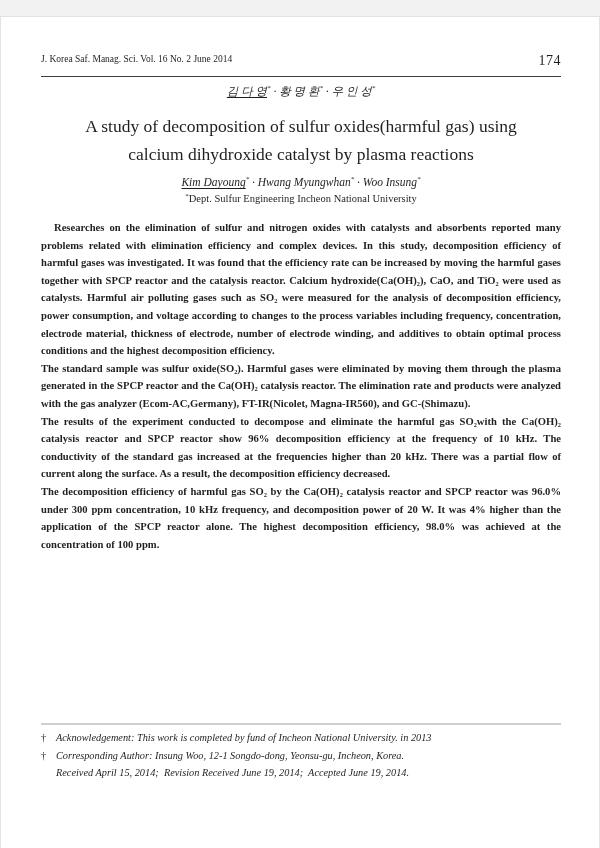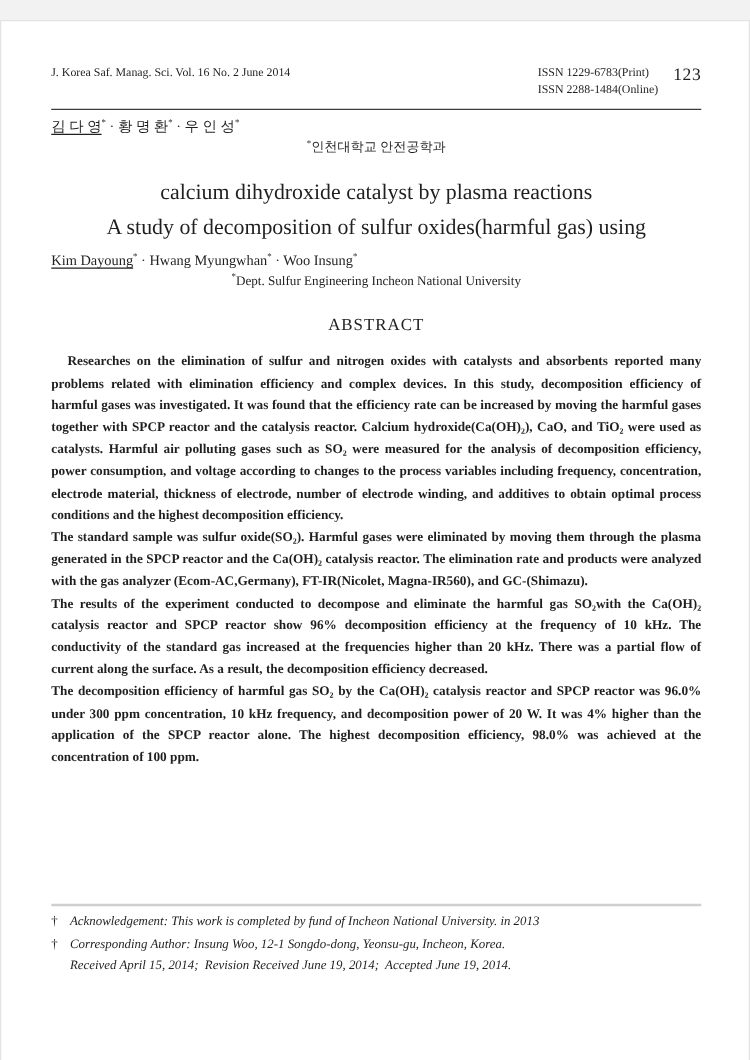--- a/index.html
+++ b/index.html
@@ -19,21 +19,21 @@
   
   .header { display: flex; justify-content: space-between; align-items: flex-start; }
   .header-left { font-size: 9.5px; line-height: 13px; }
   .header-right { display: flex; align-items: flex-start; gap: 12px; }
   .issn-block { font-size: 9.5px; line-height: 13px; text-align: left; }
   .page-number { font-size: 14px; line-height: 15px; letter-spacing: 0.5px; }
   .header-rule { border: none; border-top: 1.5px solid #3c3c3c; margin: 8px 0 0 0; }
 
   
   .k-title { text-align: center; font-size: 19px; line-height: 28px; margin-top: 12px; letter-spacing: 0.5px; }
-  .authors-line { text-align: left; font-size: 11.5px; line-height: 16px; margin-top: 6px; }
+  .authors-line { text-align: center; font-size: 11.5px; line-height: 16px; margin-top: 6px; font-style: italic; }
   .affil-line { text-align: center; font-size: 10.5px; line-height: 14px; margin-top: 2px; }
   .e-title { text-align: center; font-size: 17.5px; line-height: 28px; margin-top: 13px; }
   sup { font-size: 7px; vertical-align: super; line-height: 0; }
   u { text-underline-offset: 2px; }
 
   
   .abstract-heading { text-align: center; font-size: 13.5px; letter-spacing: 0.8px; margin-top: 19px; }
   .abstract { margin-top: 13px; font-size: 10.6px; line-height: 17.6px; text-align: justify; font-weight: bold; }
   .abstract p { margin: 0; }
   .abstract p.indent-first { text-indent: 13px; }
@@ -49,40 +49,34 @@
 <body>
 
 <div class="page">
   <div class="content">
 
     <div class="header">
       <div class="header-left">
         <div>J. Korea Saf. Manag. Sci. Vol. 16 No. 2 June 2014</div>
       </div>
       <div class="header-right">
-        <div class="issn-block">
-          <div>ISSN 1229-6783(Print)</div>
-          <div>ISSN 2288-1484(Online)</div>
-        </div>
-        <div class="page-number">123</div>
+        <div class="page-number">174</div>
       </div>
     </div>
     <hr class="header-rule">
 
     <div class="authors-line"><u>김 다 영</u><sup>*</sup><span> · </span><span>황 명 환</span><sup>*</sup><span> · </span><span>우 인 성</span><sup>*</sup></div>
-    <div class="affil-line"><sup>*</sup><span>인천대학교 안전공학과</span></div>
 
     <div class="e-title">
+      <div>A study of decomposition of sulfur oxides(harmful gas) using</div>
       <div>calcium dihydroxide catalyst by plasma reactions</div>
-      <div>A study of decomposition of sulfur oxides(harmful gas) using</div>
     </div>
     <div class="authors-line"><u>Kim Dayoung</u><sup>*</sup><span> · </span><span>Hwang Myungwhan</span><sup>*</sup><span> · </span><span>Woo Insung</span><sup>*</sup></div>
     <div class="affil-line"><sup>*</sup><span>Dept. Sulfur Engineering Incheon National University</span></div>
 
-    <div class="abstract-heading">ABSTRACT</div>
     <div class="abstract">
       <p class="indent-first">Researches on the elimination of sulfur and nitrogen oxides with catalysts and absorbents reported many problems related with elimination efficiency and complex devices. In this study, decomposition efficiency of harmful gases was investigated. It was found that the efficiency rate can be increased by moving the harmful gases together with SPCP reactor and the catalysis reactor. Calcium hydroxide(Ca(OH)₂), CaO, and TiO₂ were used as catalysts. Harmful air polluting gases such as SO₂ were measured for the analysis of decomposition efficiency, power consumption, and voltage according to changes to the process variables including frequency, concentration, electrode material, thickness of electrode, number of electrode winding, and additives to obtain optimal process conditions and the highest decomposition efficiency.</p>
       <p>The standard sample was sulfur oxide(SO₂). Harmful gases were eliminated by moving them through the plasma generated in the SPCP reactor and the Ca(OH)₂ catalysis reactor. The elimination rate and products were analyzed with the gas analyzer (Ecom-AC,Germany), FT-IR(Nicolet, Magna-IR560), and GC-(Shimazu).</p>
       <p>The results of the experiment conducted to decompose and eliminate the harmful gas SO₂with the Ca(OH)₂ catalysis reactor and SPCP reactor show 96% decomposition efficiency at the frequency of 10 kHz. The conductivity of the standard gas increased at the frequencies higher than 20 kHz. There was a partial flow of current along the surface. As a result, the decomposition efficiency decreased.</p>
       <p>The decomposition efficiency of harmful gas SO₂ by the Ca(OH)₂ catalysis reactor and SPCP reactor was 96.0% under 300 ppm concentration, 10 kHz frequency, and decomposition power of 20 W. It was 4% higher than the application of the SPCP reactor alone. The highest decomposition efficiency, 98.0% was achieved at the concentration of 100 ppm.</p>
     </div>
   </div>
 
   <div class="footnotes">
     <hr class="fn-rule">

